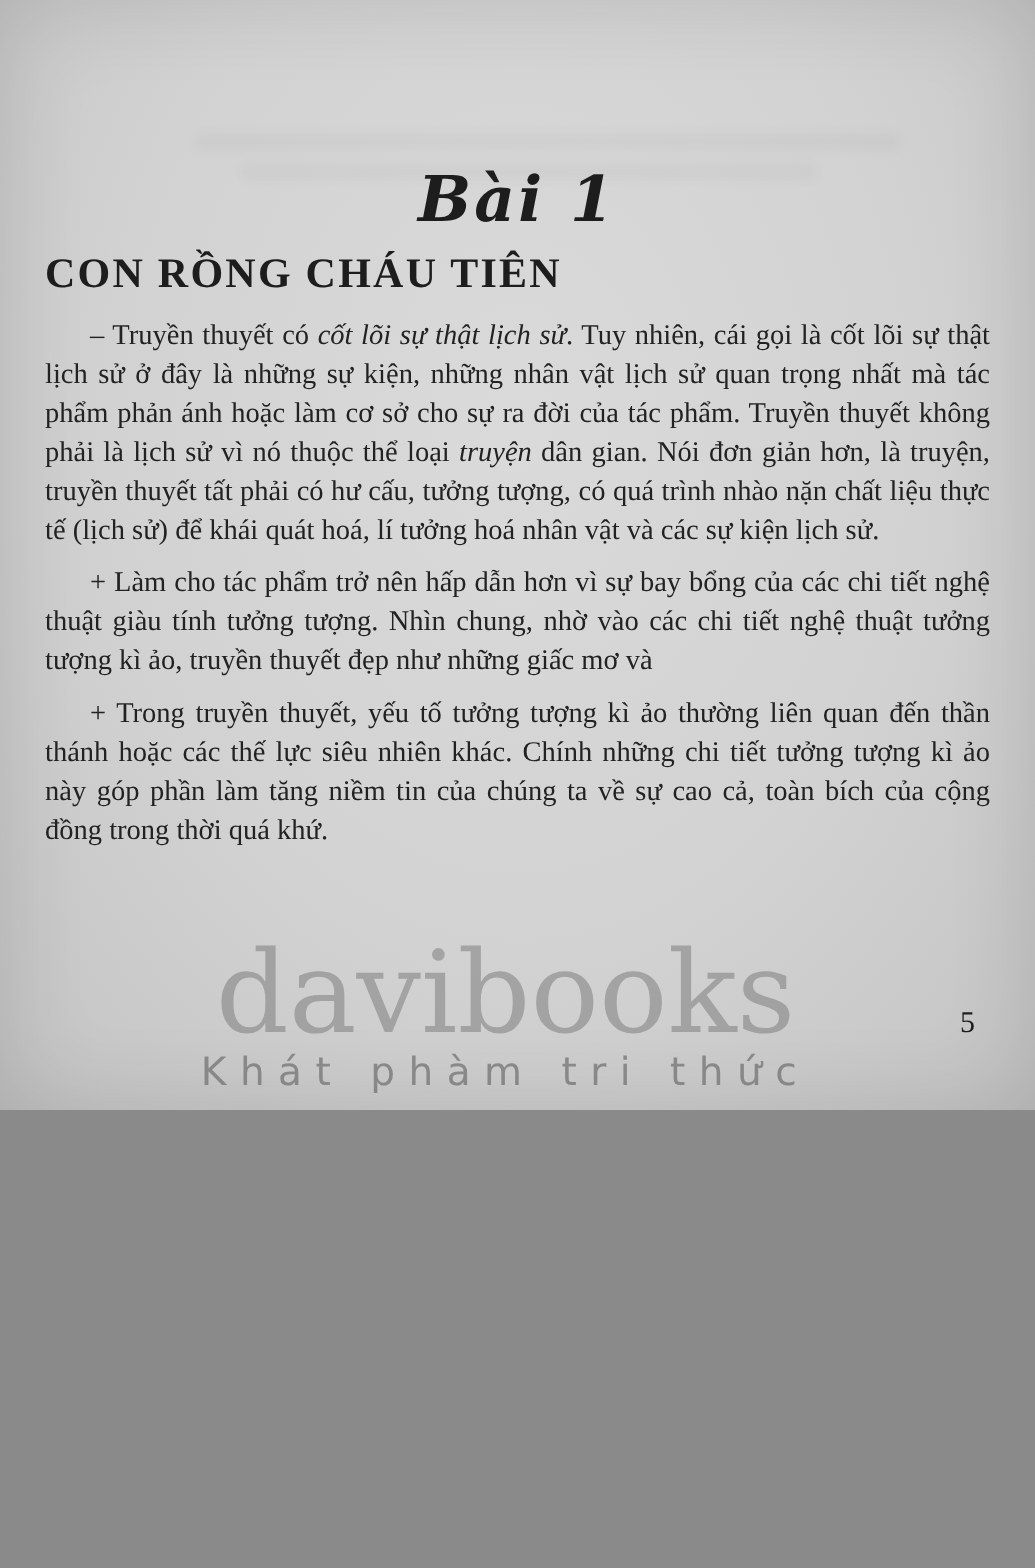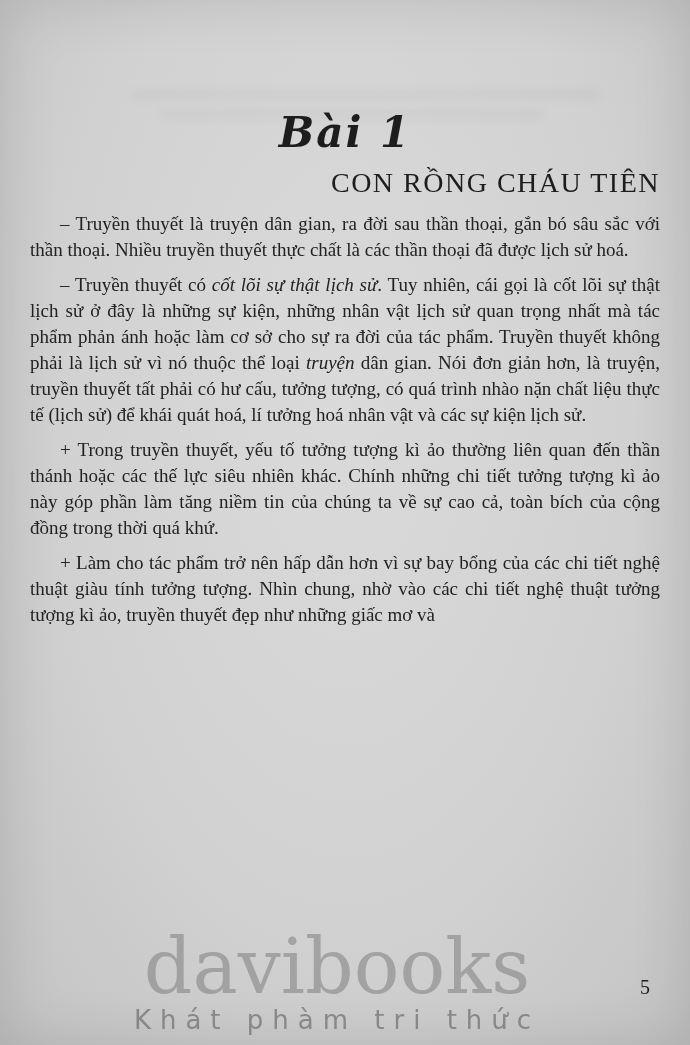--- a/index.html
+++ b/index.html
@@ -1,18 +1,18 @@
 <!DOCTYPE html>
 <html><head>
 <meta charset="utf-8">
 <style>
   html,body { margin:0; padding:0; background:#8a8a8a; }
   .page {
     position:relative;
-    width:690px; height:1045px;
+    width:690px; height:740px;
     margin:0 auto;
     background: radial-gradient(ellipse at 50% 38%, #dadada 0%, #d2d2d2 55%, #c3c3c3 100%);
     box-shadow: inset 0 0 60px rgba(0,0,0,0.12);
     overflow:hidden;
     font-family:"Liberation Serif", serif;
     color:#222;
   }
   .bleed {
     position:absolute; top:80px; left:130px; right:90px; height:60px;
     filter:blur(4px); opacity:.55; pointer-events:none;
@@ -27,23 +27,23 @@
     text-align:center;
     font-family:"DejaVu Serif", serif;
     font-style:italic;
     font-weight:bold;
     font-size:42px;
     letter-spacing:2px;
     color:#1d1d1d;
   }
   .title {
     margin:10px 0 0 0;
-    text-align:right;
+    text-align:left;
     font-size:28px;
-    font-weight:400;
+    font-weight:700;
     letter-spacing:1.5px;
     color:#1d1d1d;
   }
   .section-heading {
     margin:34px 0 0 0;
     font-size:21.5px;
     font-weight:400;
     letter-spacing:.5px;
     color:#1d1d1d;
   }
@@ -106,29 +106,28 @@
   </div>
 
   <div class="content">
 
     <div class="lesson-label">Bài 1</div>
 
     <h1 class="title">CON RỒNG CHÁU TIÊN</h1>
 
 
 
-    <p class="body-par">– Truyền thuyết là truyện dân gian, ra đời sau thần thoại, gắn bó sâu sắc với thần thoại. Nhiều truyền thuyết thực chất là các thần thoại đã được lịch sử hoá.</p>
 
     <p class="body-par"><span>– Truyền thuyết có </span><span class="it">cốt lõi sự thật lịch sử</span><span>. Tuy nhiên, cái gọi là cốt lõi sự thật lịch sử ở đây là những sự kiện, những nhân vật lịch sử quan trọng nhất mà tác phẩm phản ánh hoặc làm cơ sở cho sự ra đời của tác phẩm. Truyền thuyết không phải là lịch sử vì nó thuộc thể loại </span><span class="it">truyện</span><span> dân gian. Nói đơn giản hơn, là truyện, truyền thuyết tất phải có hư cấu, tưởng tượng, có quá trình nhào nặn chất liệu thực tế (lịch sử) để khái quát hoá, lí tưởng hoá nhân vật và các sự kiện lịch sử.</span></p>
 
 
 
+    <p class="body-par">+ Làm cho tác phẩm trở nên hấp dẫn hơn vì sự bay bổng của các chi tiết nghệ thuật giàu tính tưởng tượng. Nhìn chung, nhờ vào các chi tiết nghệ thuật tưởng tượng kì ảo, truyền thuyết đẹp như những giấc mơ và</p>
+
     <p class="body-par">+ Trong truyền thuyết, yếu tố tưởng tượng kì ảo thường liên quan đến thần thánh hoặc các thế lực siêu nhiên khác. Chính những chi tiết tưởng tượng kì ảo này góp phần làm tăng niềm tin của chúng ta về sự cao cả, toàn bích của cộng đồng trong thời quá khứ.</p>
-
-    <p class="body-par">+ Làm cho tác phẩm trở nên hấp dẫn hơn vì sự bay bổng của các chi tiết nghệ thuật giàu tính tưởng tượng. Nhìn chung, nhờ vào các chi tiết nghệ thuật tưởng tượng kì ảo, truyền thuyết đẹp như những giấc mơ và</p>
 
   </div>
 
   <div class="watermark">
     <div class="wm-brand">davibooks</div>
     <div class="wm-slogan">Khát phàm tri thức</div>
   </div>
 
   <div class="page-number">5</div>
 

